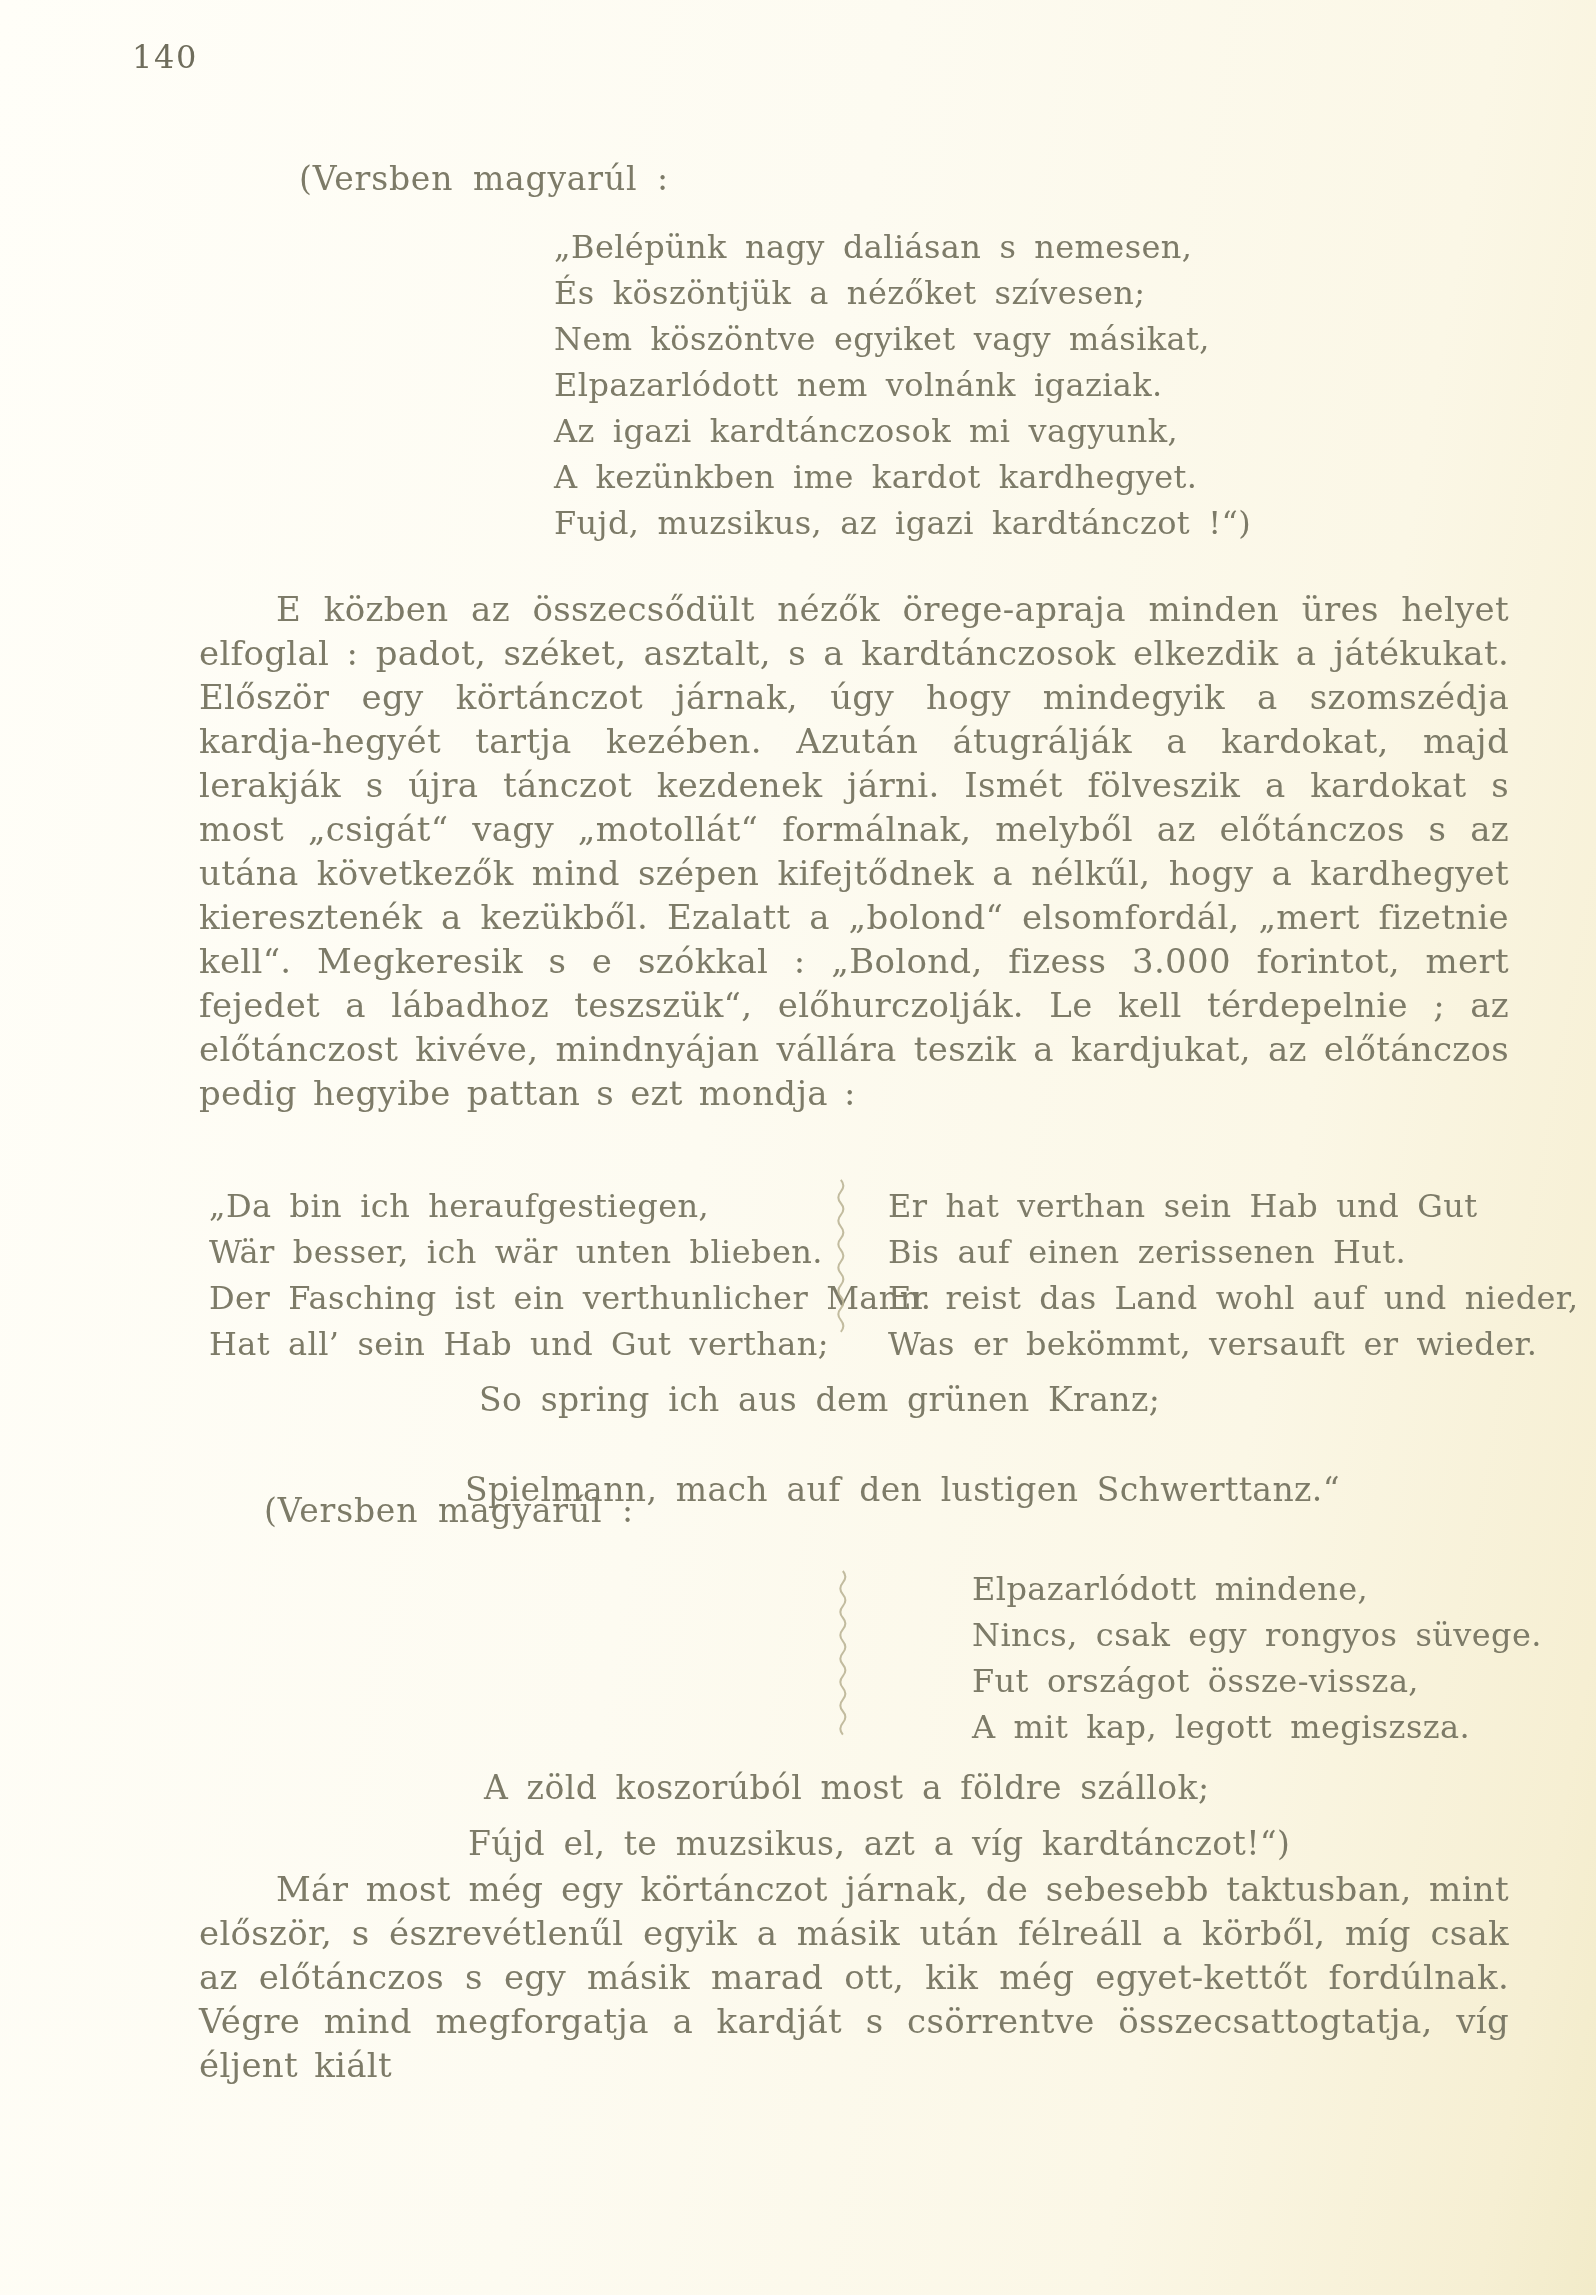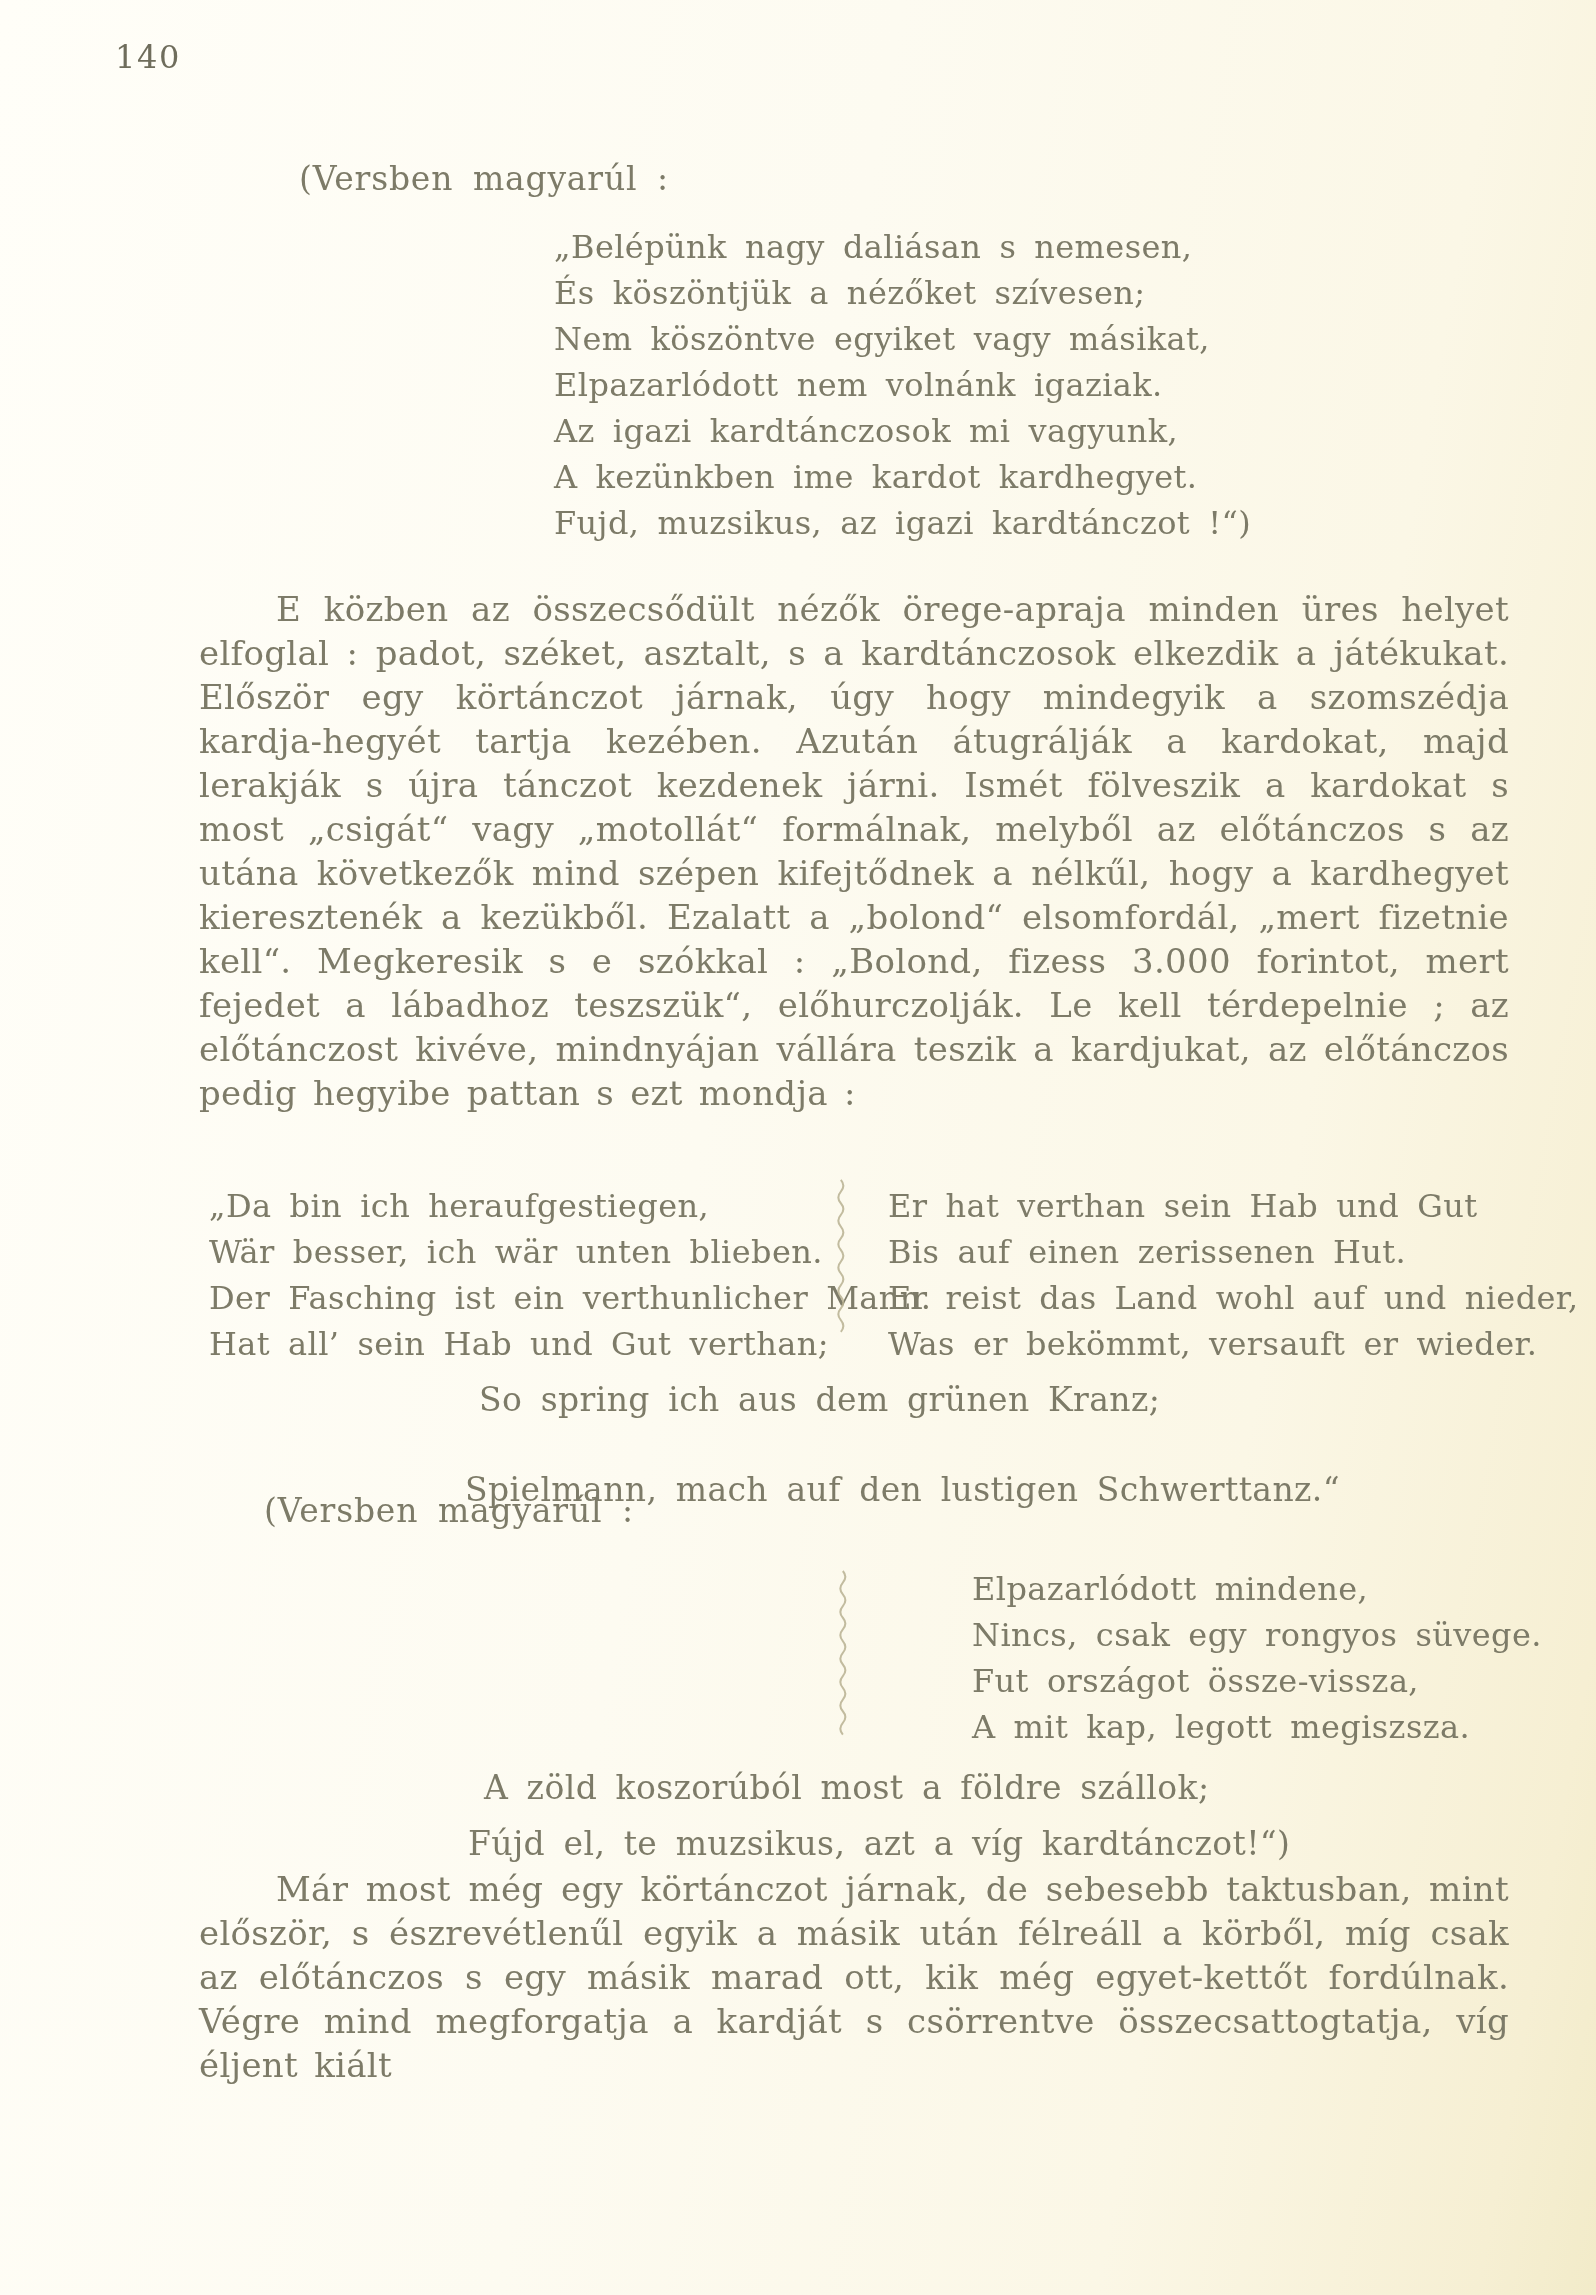--- a/index.html
+++ b/index.html
@@ -26,21 +26,21 @@
     word-spacing: 5px; letter-spacing: 0.3px;
     color: #7d7b68;
   }
   .divider-svg { display: block; }
 </style>
 </head>
 <body>
 
 <div class="page">
 
-  <div class="abs page-number" style="left:115px; top:38px;">140</div>
+  <div class="abs page-number" style="left:132px; top:38px;">140</div>
 
   <div class="abs intro-label" style="left:299px; top:159px;">(Versben magyarúl :</div>
 
   <div class="abs" style="left:554px; top:224px;">
     <div class="verse-line">„Belépünk nagy daliásan s nemesen,</div>
     <div class="verse-line">És köszöntjük a nézőket szívesen;</div>
     <div class="verse-line">Nem köszöntve egyiket vagy másikat,</div>
     <div class="verse-line">Elpazarlódott nem volnánk igaziak.</div>
     <div class="verse-line">Az igazi kardtánczosok mi vagyunk,</div>
     <div class="verse-line">A kezünkben ime kardot kardhegyet.</div>

